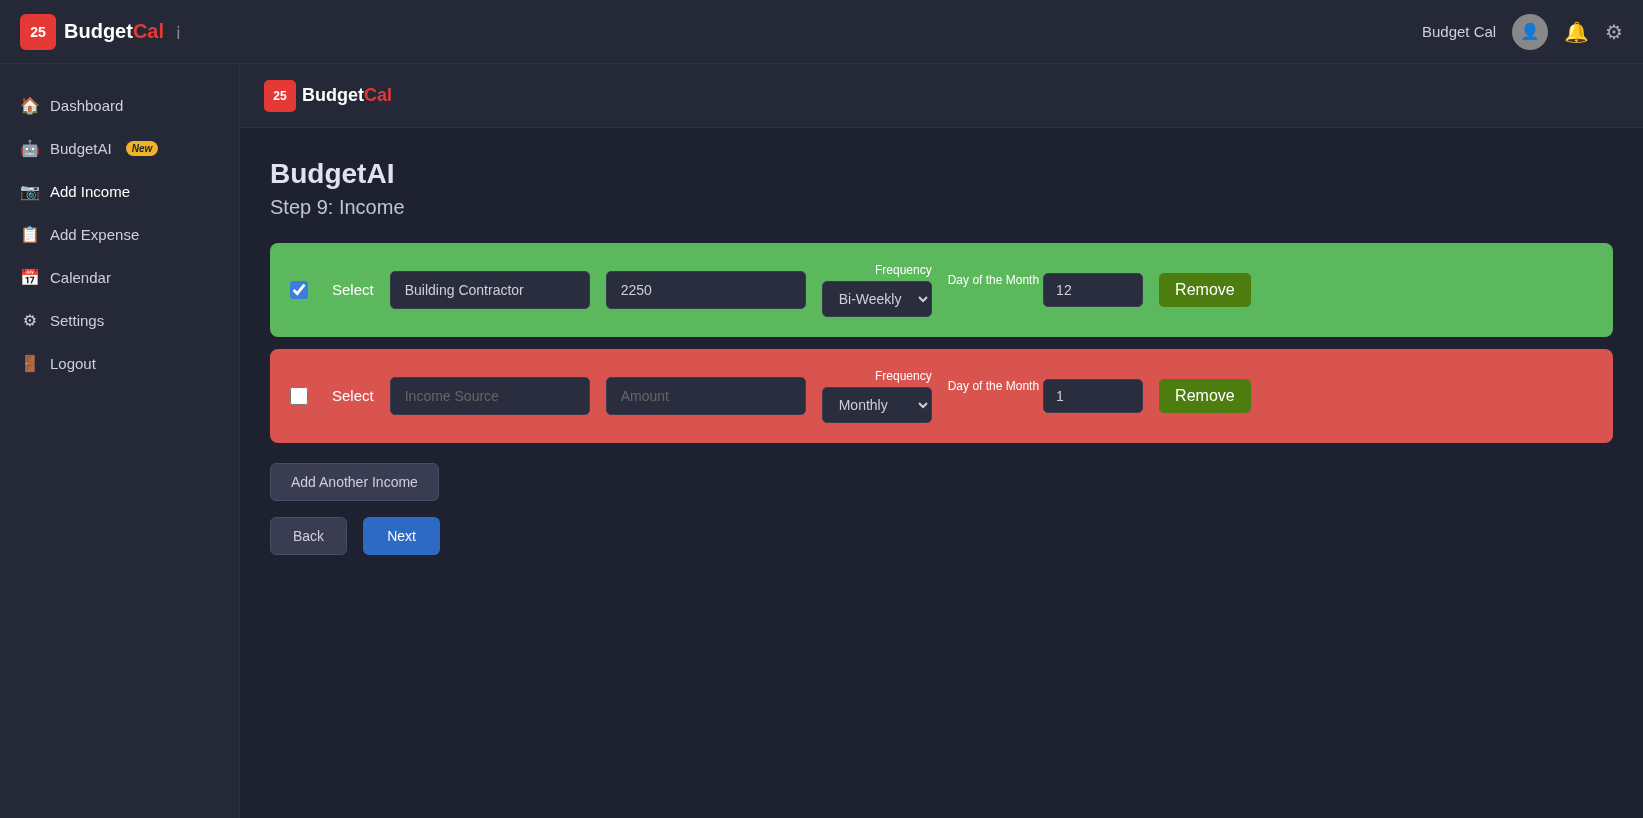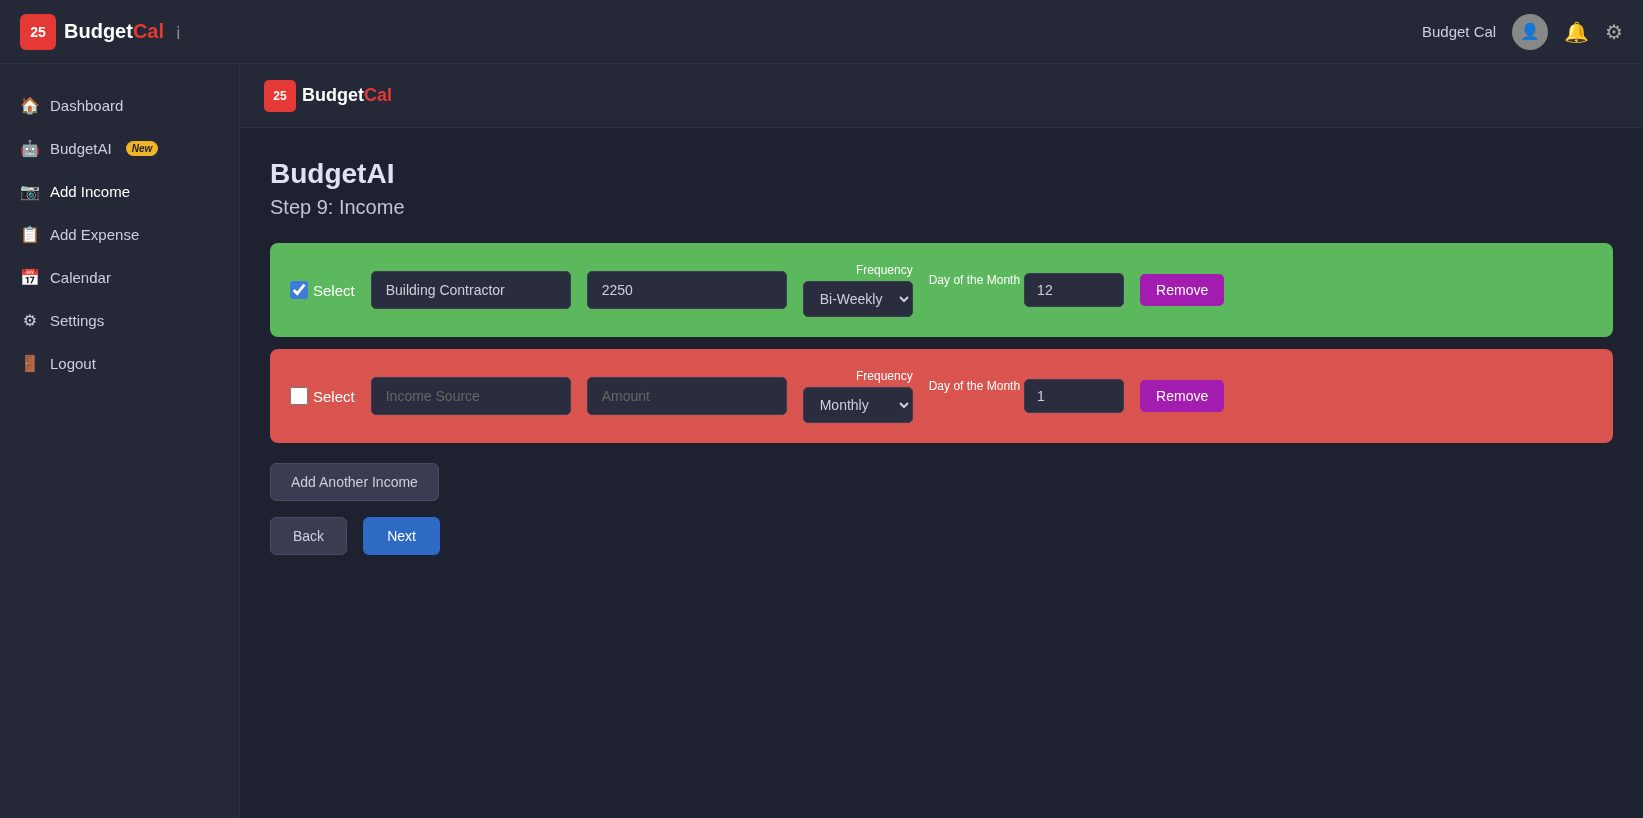--- a/index.html
+++ b/index.html
@@ -158,22 +158,22 @@
       gap: 16px;
       padding: 20px 20px;
       border-radius: 8px;
       margin-bottom: 12px;
     }
     .income-row.green { background: #5cb85c; }
     .income-row.red { background: #d9534f; }
 
     .checkbox-wrap {
       display: flex;
-      align-items: center;
-      gap: 5px;
+      align-items: flex-start;
+      gap: 24px;
       flex-shrink: 0;
     }
     .checkbox-wrap input[type="checkbox"] {
       width: 18px;
       height: 18px;
       cursor: pointer;
       accent-color: #3b7dd8;
     }
     .select-label {
       color: white;
@@ -232,26 +232,26 @@
       border: 1px solid #3a3d52;
       border-radius: 5px;
       color: #cdd0dc;
       padding: 8px 12px;
       font-size: 14px;
       outline: none;
       width: 100px;
     }
 
     .remove-btn {
-      background: #a21caf;
+      background: #4d7c0f;
       color: white;
       border: none;
       border-radius: 5px;
       padding: 8px 16px;
-      font-size: 14px;
+      font-size: 16px;
       cursor: pointer;
       flex-shrink: 0;
     }
 
     
     .action-buttons {
       display: flex;
       gap: 12px;
       margin-top: 20px;
     }

